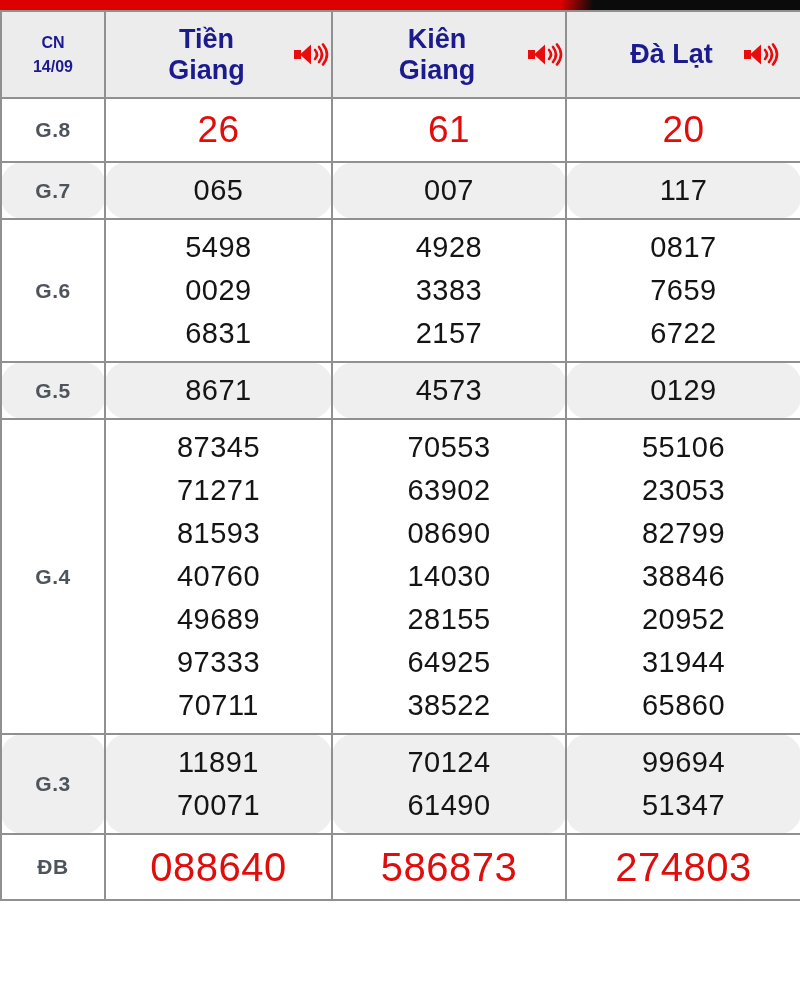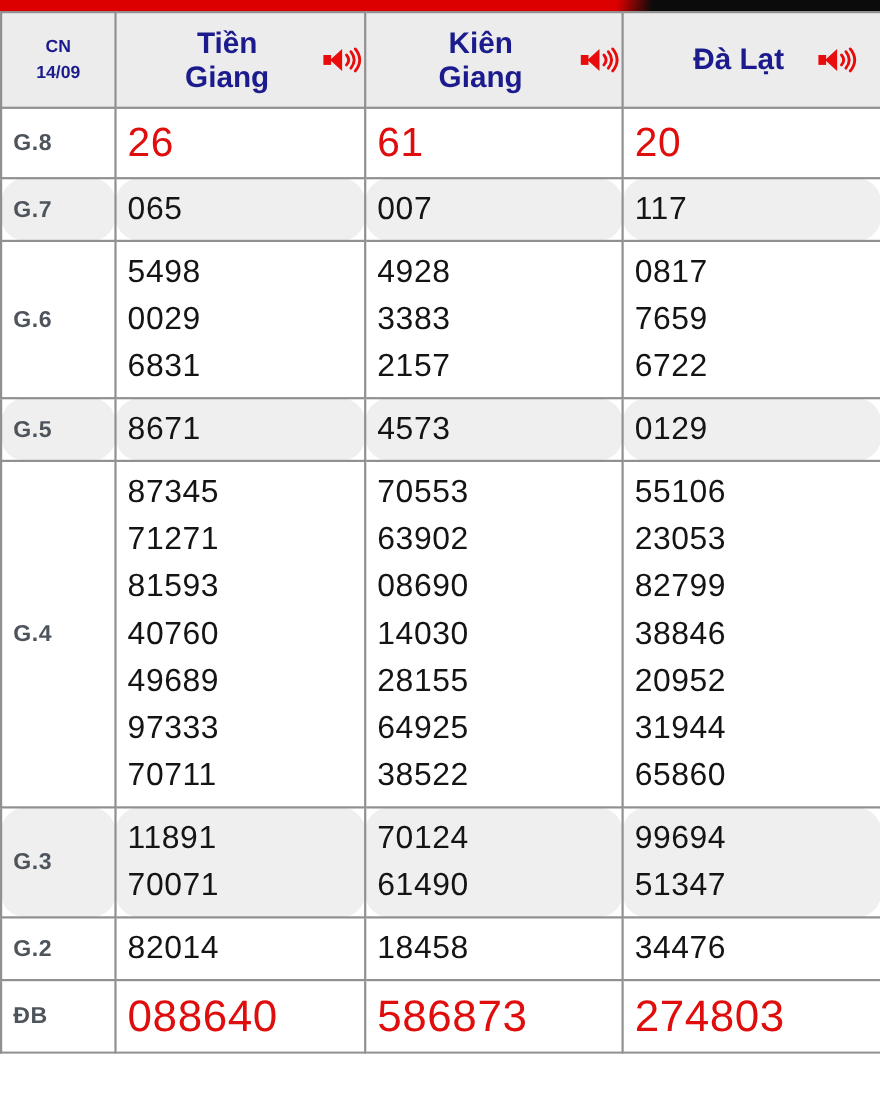--- a/index.html
+++ b/index.html
@@ -18,21 +18,21 @@
     border:2px solid #7d7d7d;
   }
   td,th{border:2px solid var(--border);padding:0;}
   thead th{
     height:85px;background:var(--headbg);color:var(--navy);
     font-size:27px;font-weight:bold;text-align:center;vertical-align:middle;
   }
   th.datecell{font-size:16px;line-height:1.45;}
   .hwrap{display:flex;align-items:center;justify-content:center;gap:30px;padding-left:44px;}
   .speaker{flex:0 0 auto;display:block;}
-  tbody td{vertical-align:middle;background:#fff;padding:6px 10px;}
+  tbody td{vertical-align:middle;text-align:center;background:#fff;padding:6px 10px;}
   tbody tr.alt td{background:var(--rowalt);border-radius:22px;}
   td.label{
     color:var(--label);font-size:21px;font-weight:bold;letter-spacing:.5px;
   }
   .num{
     font-size:29px;font-weight:normal;color:var(--ink);line-height:43px;
     letter-spacing:.5px;
   }
   tr.red-large .num{color:var(--red);font-size:37px;line-height:50px;}
   tr.red-xlarge .num{color:var(--red);font-size:40px;line-height:52px;}
@@ -186,32 +186,20 @@
         </td>
         <td class="nums">
           <div class="num">70124</div>
           <div class="num">61490</div>
         </td>
         <td class="nums">
           <div class="num">99694</div>
           <div class="num">51347</div>
         </td>
       </tr>
-      <tr class="">
-        <td class="label">G.2</td>
-        <td class="nums">
-          <div class="num">82014</div>
-        </td>
-        <td class="nums">
-          <div class="num">18458</div>
-        </td>
-        <td class="nums">
-          <div class="num">34476</div>
-        </td>
-      </tr>
       <tr class="red-xlarge">
         <td class="label">ĐB</td>
         <td class="nums">
           <div class="num">088640</div>
         </td>
         <td class="nums">
           <div class="num">586873</div>
         </td>
         <td class="nums">
           <div class="num">274803</div>

